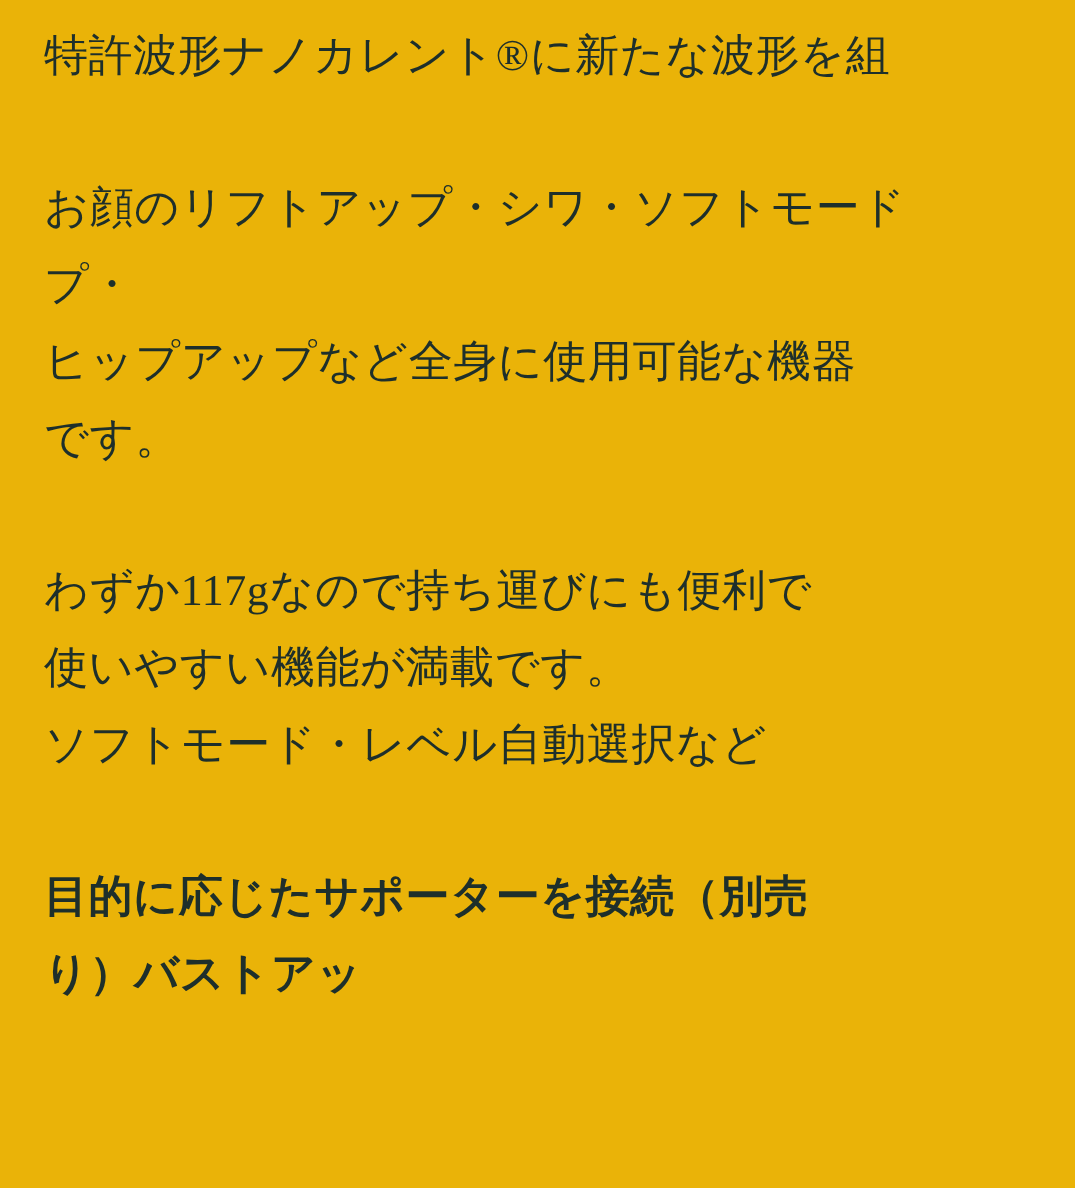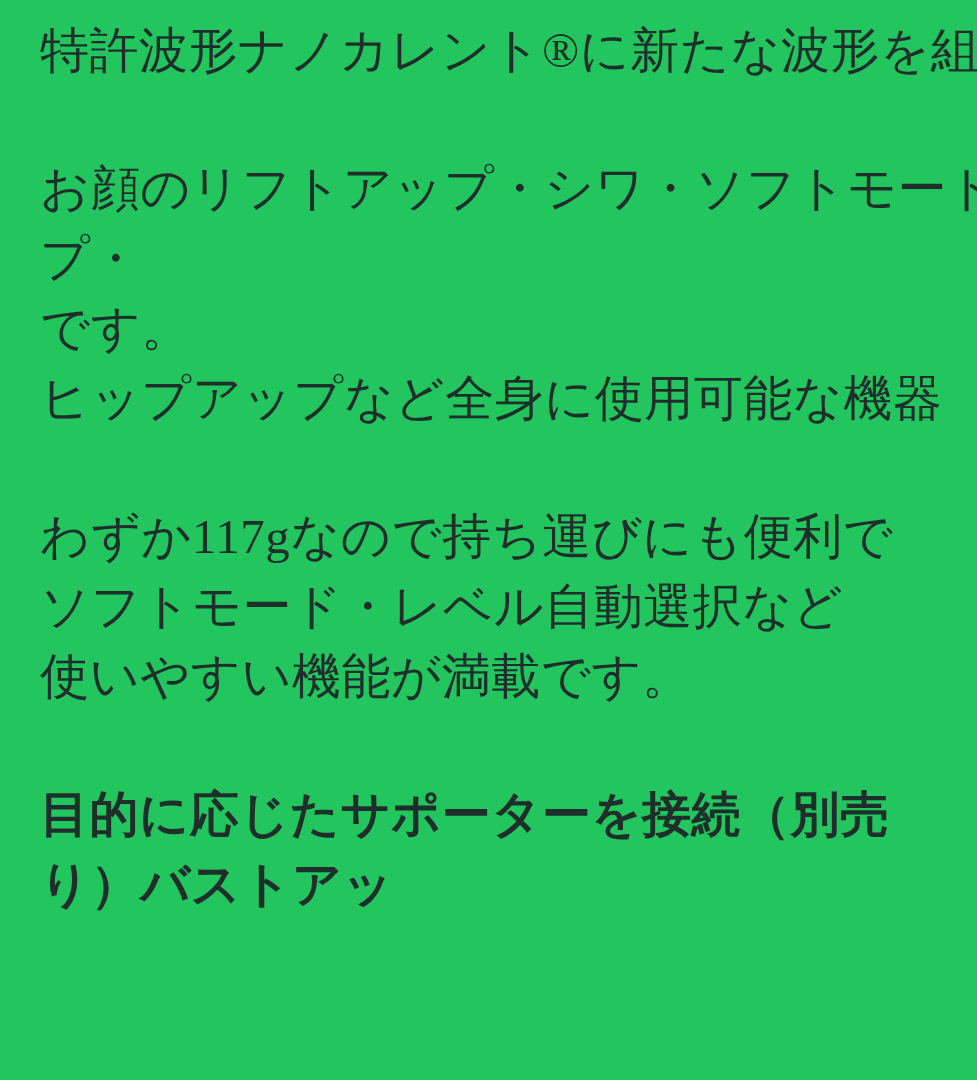--- a/index.html
+++ b/index.html
@@ -4,26 +4,26 @@
 <style>
   html, body {
     margin: 0;
     padding: 0;
     background: #ffffff;
   }
   .page {
     position: relative;
     width: 977px;
     height: 1080px;
-    background: #22c55e;
+    background: #eab308;
     overflow: hidden;
     box-sizing: border-box;
     padding: 16px 38px 0 40px;
     font-family: "Liberation Serif", "DejaVu Serif", serif;
-    font-size: 49px;
+    font-size: 40px;
     line-height: 70px;
     color: #1e2f2b;
     letter-spacing: 0.5px;
   }
   .paragraph {
     margin: 0 0 68px 0;
   }
   .paragraph:last-child {
     margin-bottom: 0;
     font-weight: bold;
@@ -37,28 +37,28 @@
 
 <div class="page">
 
   <div class="paragraph">
     <div class="line">特許波形ナノカレント®に新たな波形を組</div>
   </div>
 
   <div class="paragraph">
     <div class="line">お顔のリフトアップ・シワ・ソフトモード</div>
     <div class="line">プ・</div>
+    <div class="line">ヒップアップなど全身に使用可能な機器</div>
     <div class="line">です。</div>
-    <div class="line">ヒップアップなど全身に使用可能な機器</div>
   </div>
 
   <div class="paragraph">
     <div class="line">わずか117gなので持ち運びにも便利で</div>
+    <div class="line">使いやすい機能が満載です。</div>
     <div class="line">ソフトモード・レベル自動選択など</div>
-    <div class="line">使いやすい機能が満載です。</div>
   </div>
 
   <div class="paragraph">
     <div class="line">目的に応じたサポーターを接続（別売</div>
     <div class="line">り）バストアッ</div>
   </div>
 
 </div>
 
 </body></html>

